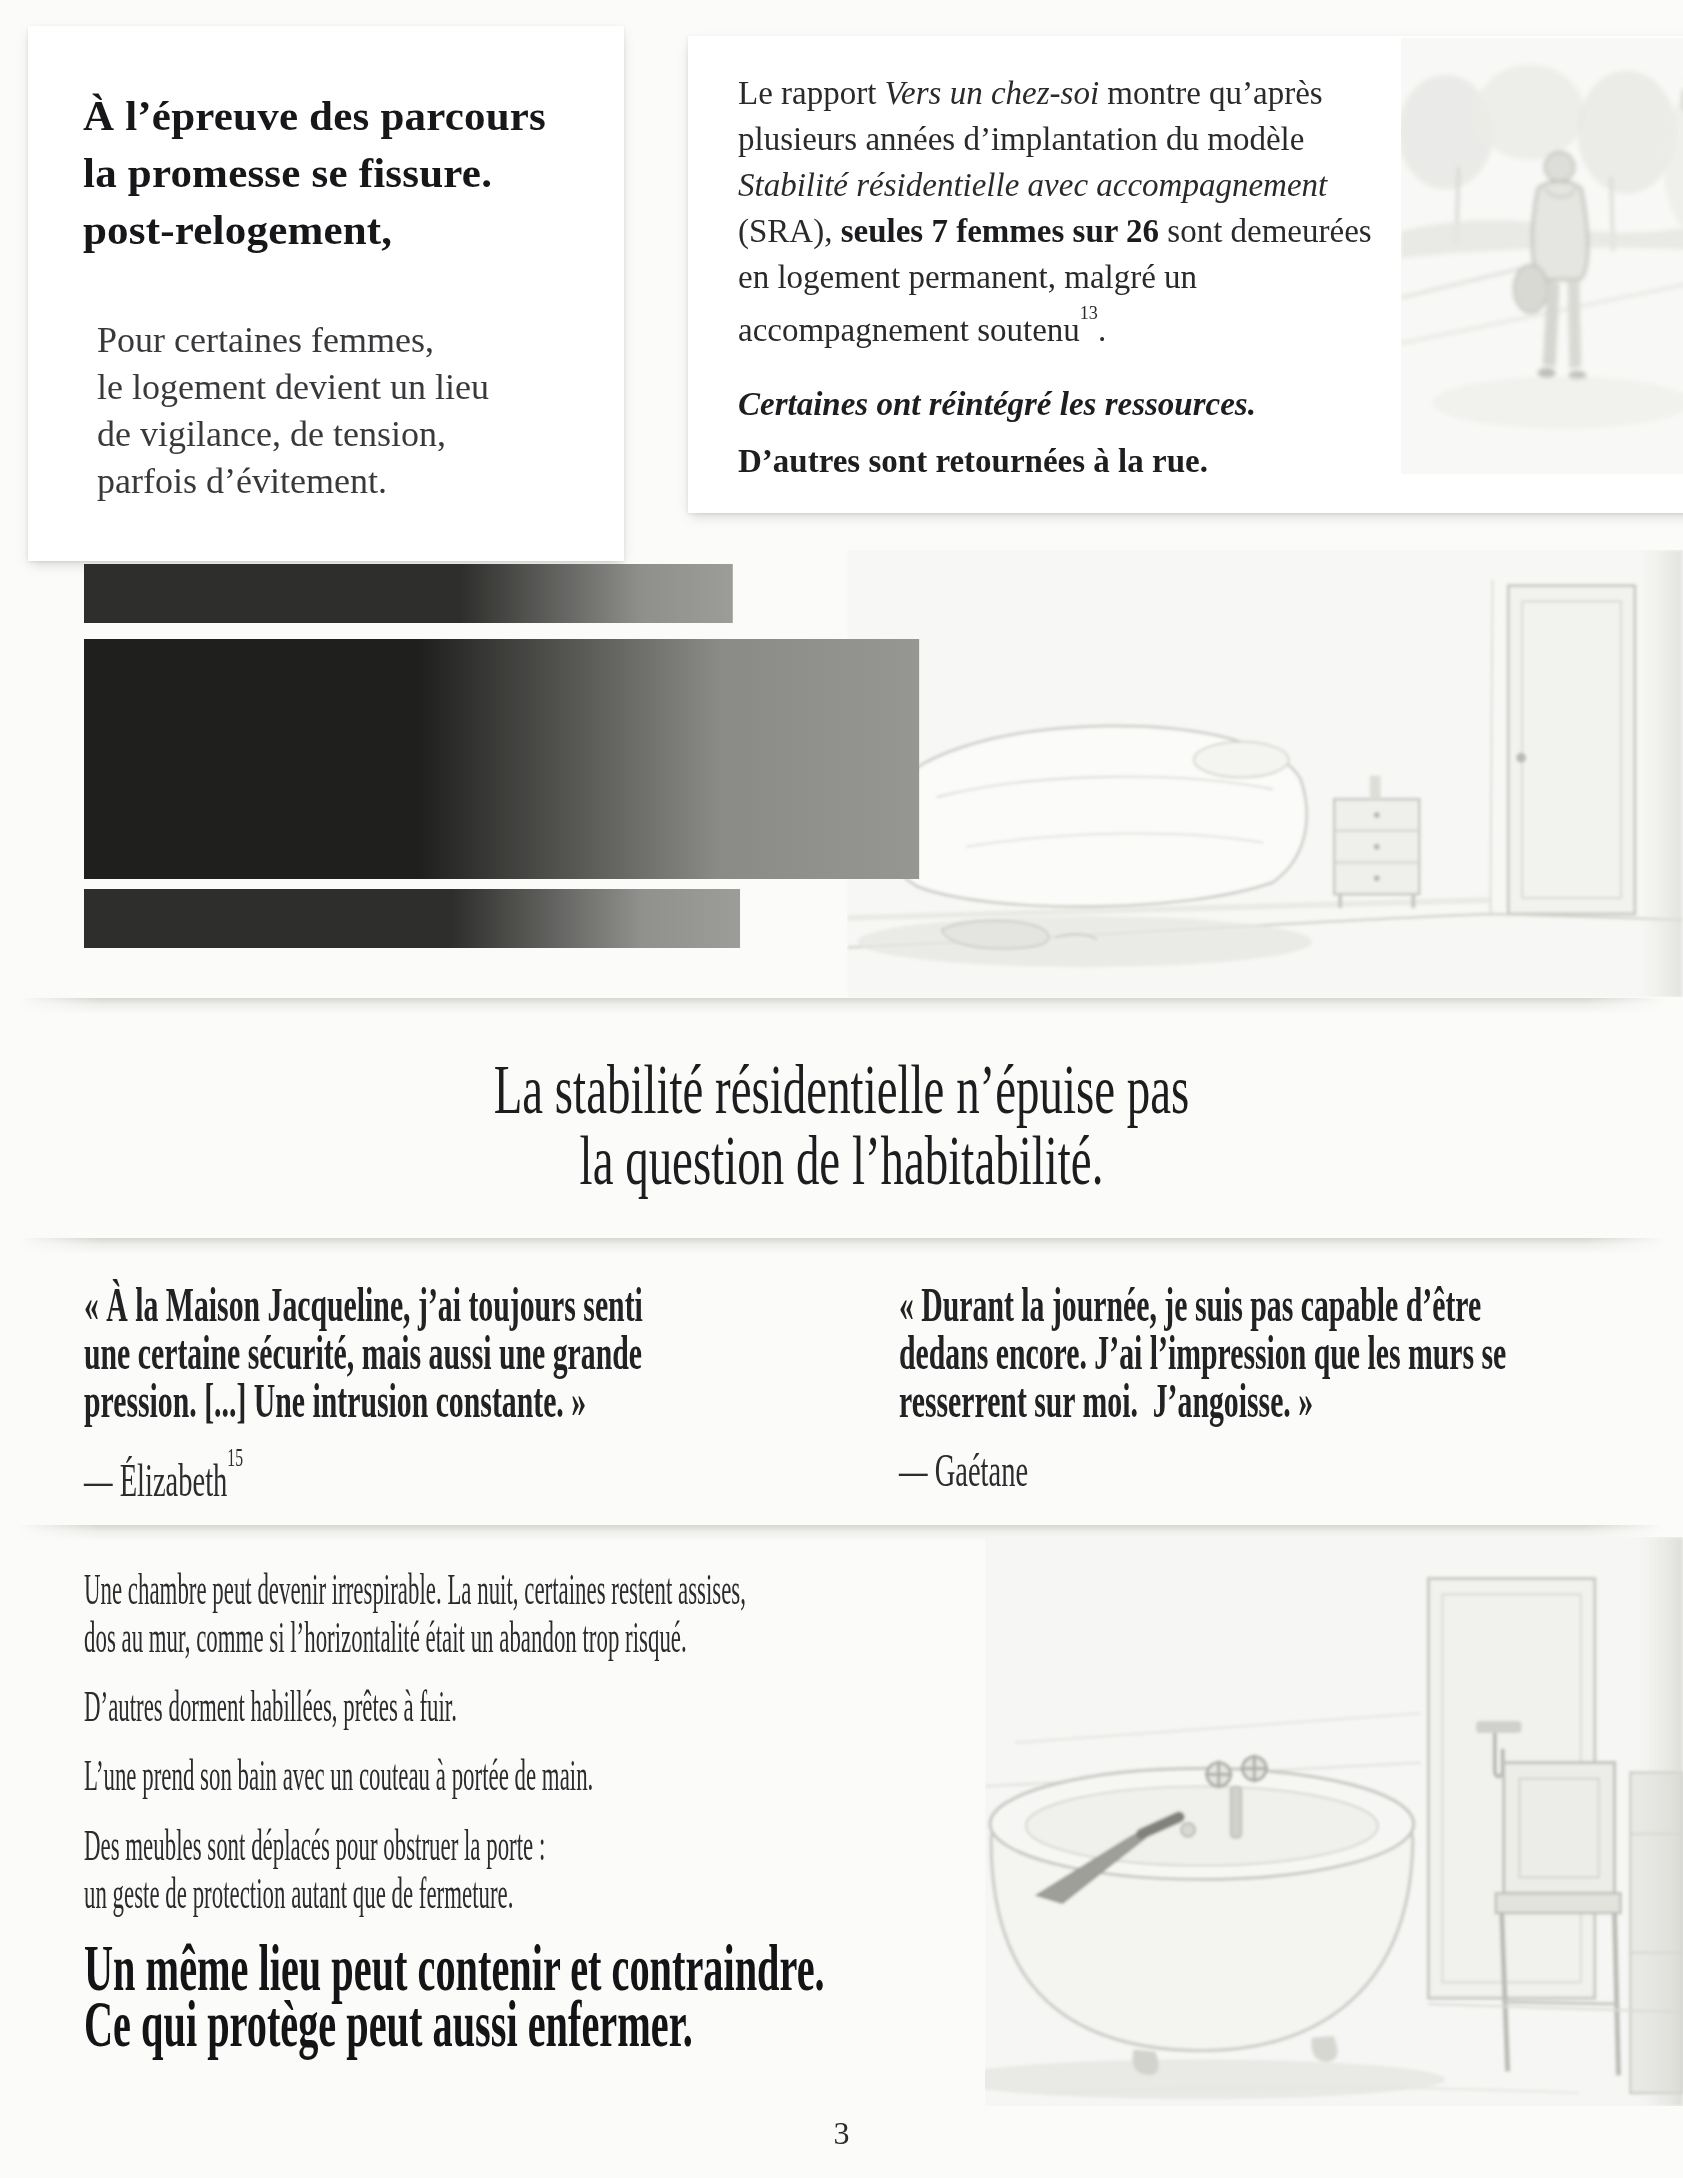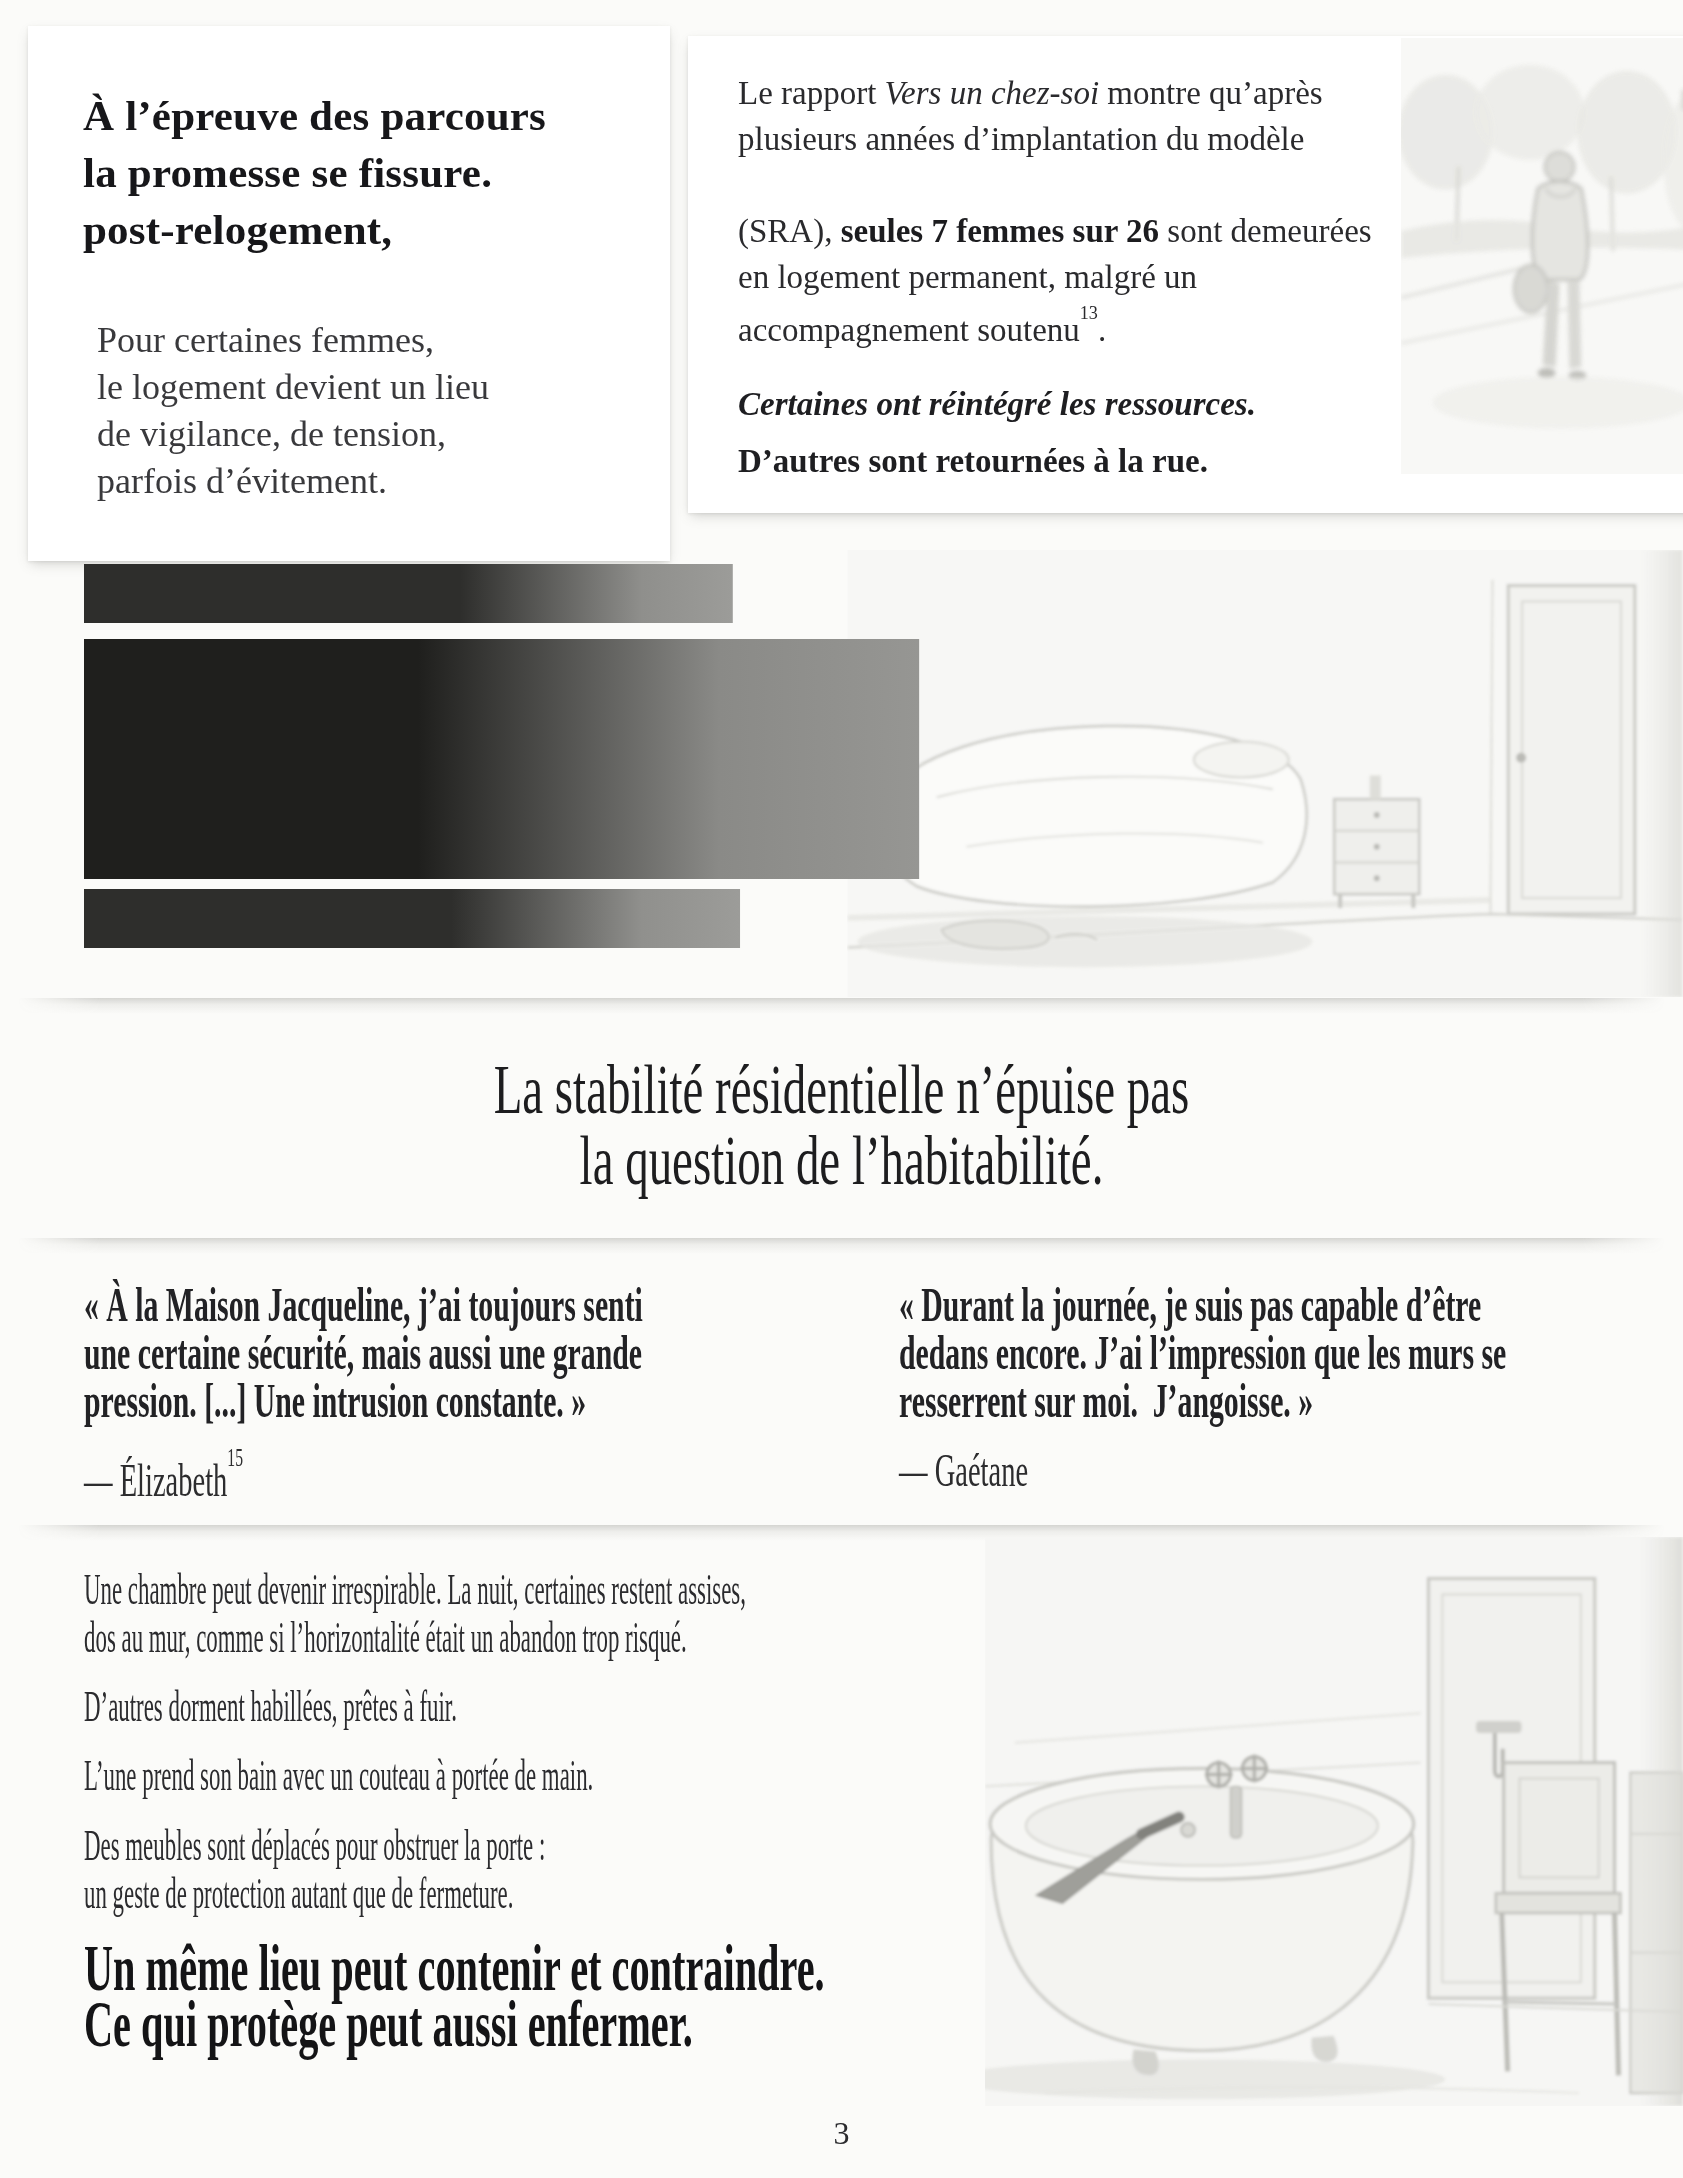--- a/index.html
+++ b/index.html
@@ -4,21 +4,21 @@
 <style>
   html,body{margin:0;padding:0;background:#ffffff;}
   #page{
     position:relative;width:1683px;height:2178px;margin:0 auto;
     background:#fbfbf9;overflow:hidden;
     font-family:"Liberation Serif","DejaVu Serif",serif;
     color:#26262a;
   }
   .card{position:absolute;background:#ffffff;
     box-shadow:0 5px 12px -3px rgba(95,95,88,.28),0 1px 3px rgba(95,95,88,.12);}
-  #card-intro{left:28px;top:26px;width:596px;height:535px;padding-left:46px;}
+  #card-intro{left:28px;top:26px;width:596px;height:535px;}
   #card-report{left:644px;top:36px;width:1032px;height:477px;margin-left:44px;}
 
   .abs{position:absolute;}
   .ln{display:block;white-space:nowrap;}
 
   
   #intro-title{left:55px;top:61px;font-size:43px;line-height:57px;font-weight:bold;color:#17171a;letter-spacing:0.2px;}
   #intro-body{left:57px;top:279px;font-size:36px;line-height:47px;color:#39393c;}
 
   
@@ -121,21 +121,21 @@
         <path d="M168,246 L170,334 L182,332 L180,246 Z" fill="#d6d6d1"></path>
         <ellipse cx="147" cy="338" rx="9" ry="5" fill="#b7b7b2"></ellipse>
         <ellipse cx="178" cy="341" rx="9" ry="5" fill="#b7b7b2"></ellipse>
         <ellipse cx="162" cy="368" rx="130" ry="26" fill="#ecece8" opacity=".7"></ellipse>
       </g>
     </svg>
 
     <p class="abs" id="report-par">
       <span>Le rapport </span><i>Vers un chez-soi</i><span> montre qu’après</span><br>
       <span>plusieurs années d’implantation du modèle</span><br>
-      <br>
+      <i>Stabilité résidentielle avec accompagnement</i><br>
       <span>(SRA), </span><b>seules 7 femmes sur 26</b><span> sont demeurées</span><br>
       <span>en logement permanent, malgré un</span><br>
       <span>accompagnement soutenu</span><sup class="fn">13</sup><span>.</span>
     </p>
     <div class="abs report-emph" id="report-emph1">Certaines ont réintégré les ressources.</div>
     <div class="abs report-emph" id="report-emph2">D’autres sont retournées à la rue.</div>
   </div>
 
   <svg class="illu" style="left:847px;top:550px;" width="836" height="447" viewBox="0 0 844 452">
     <defs>

